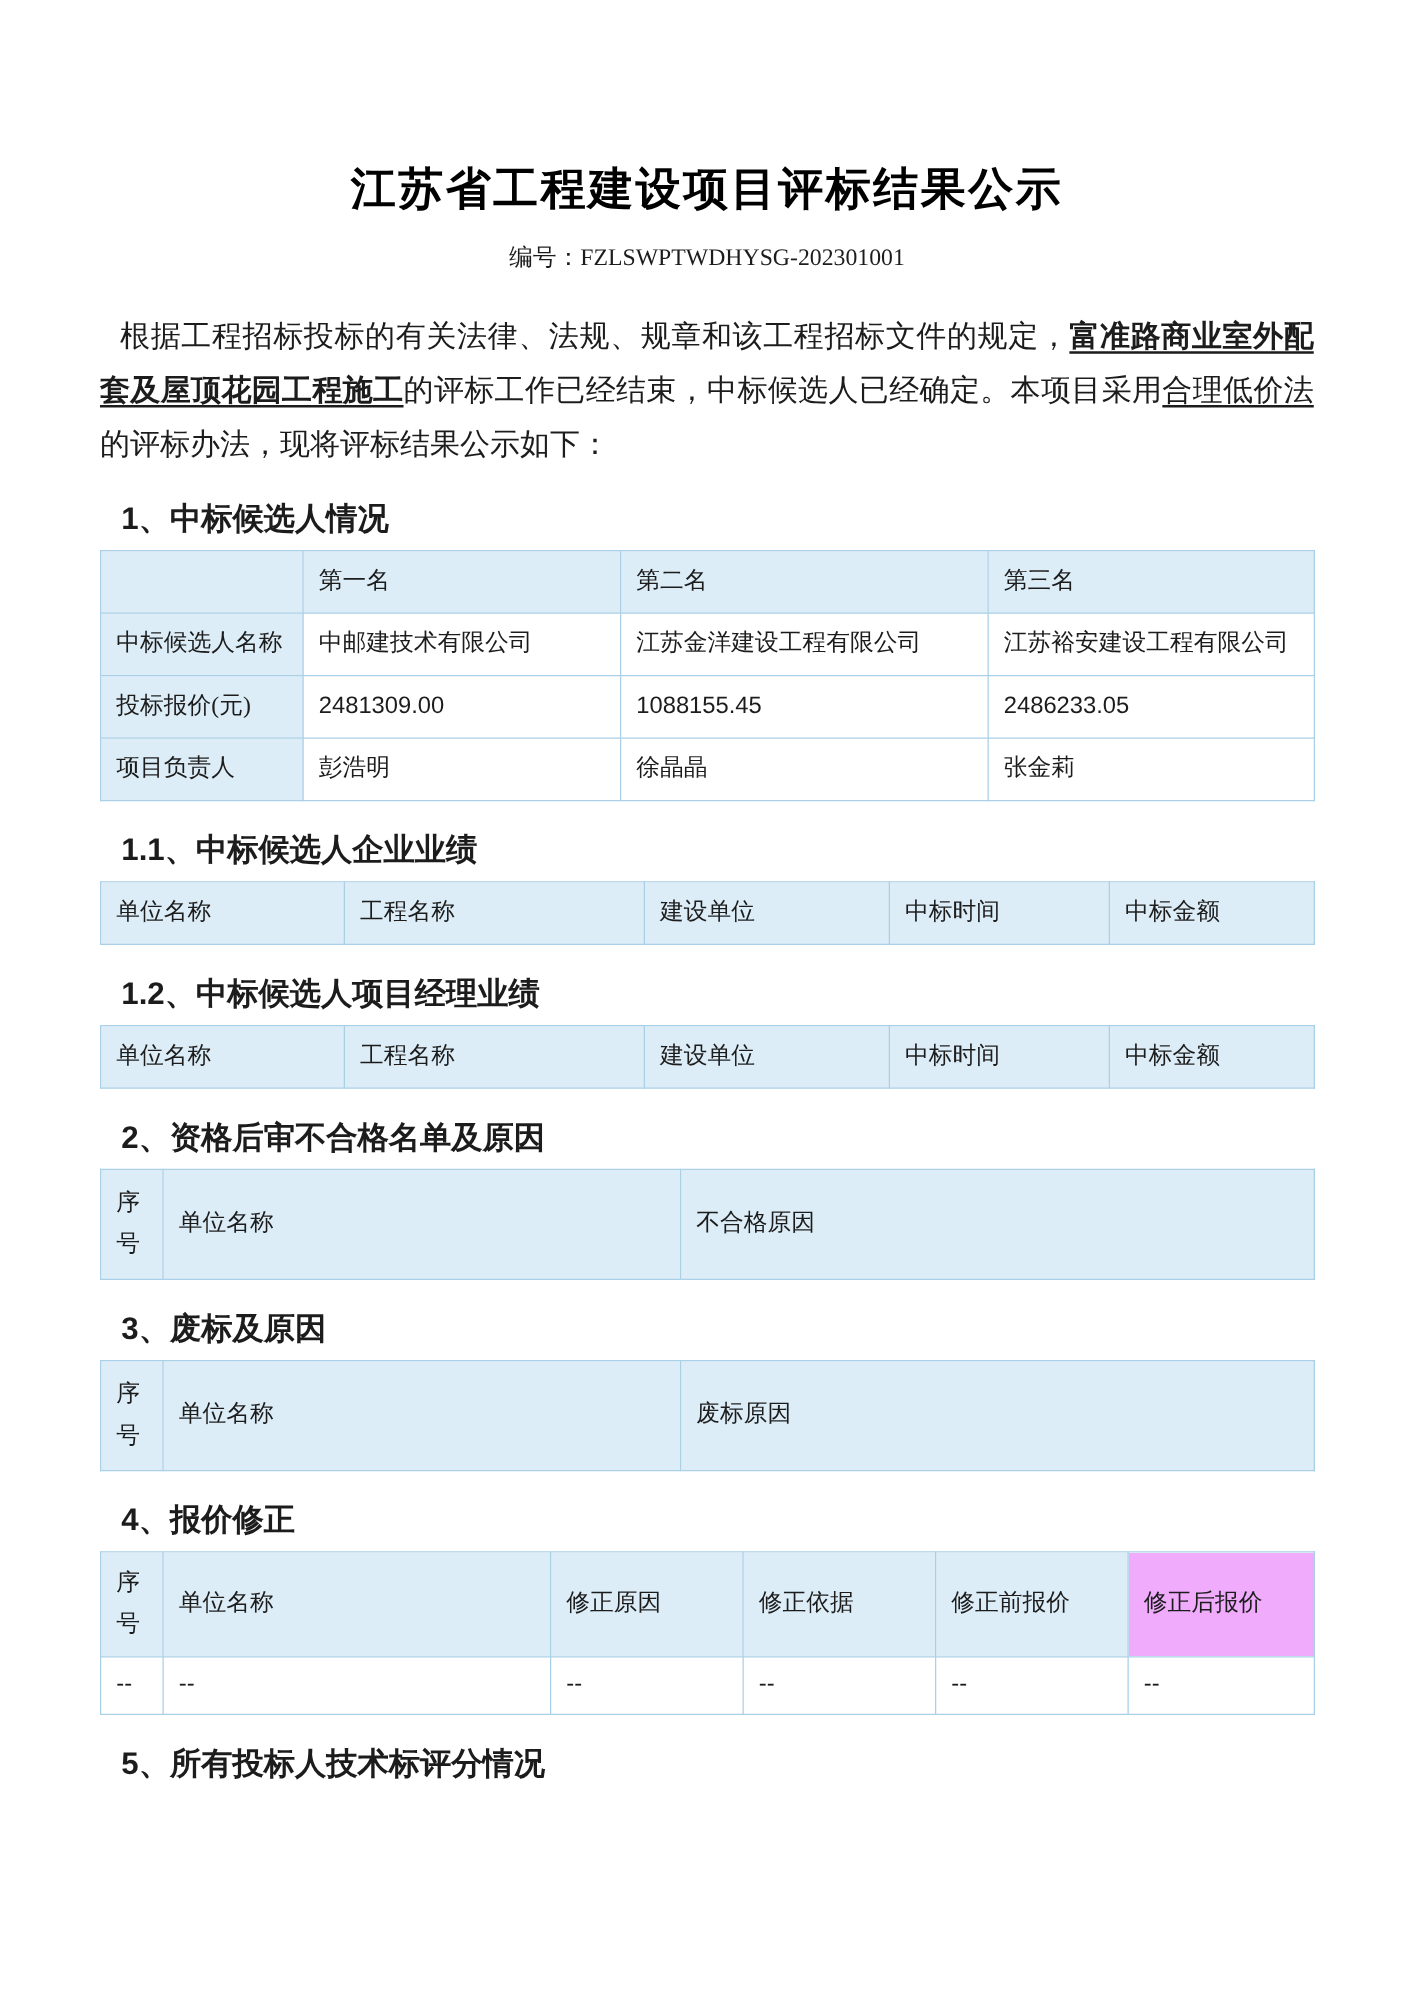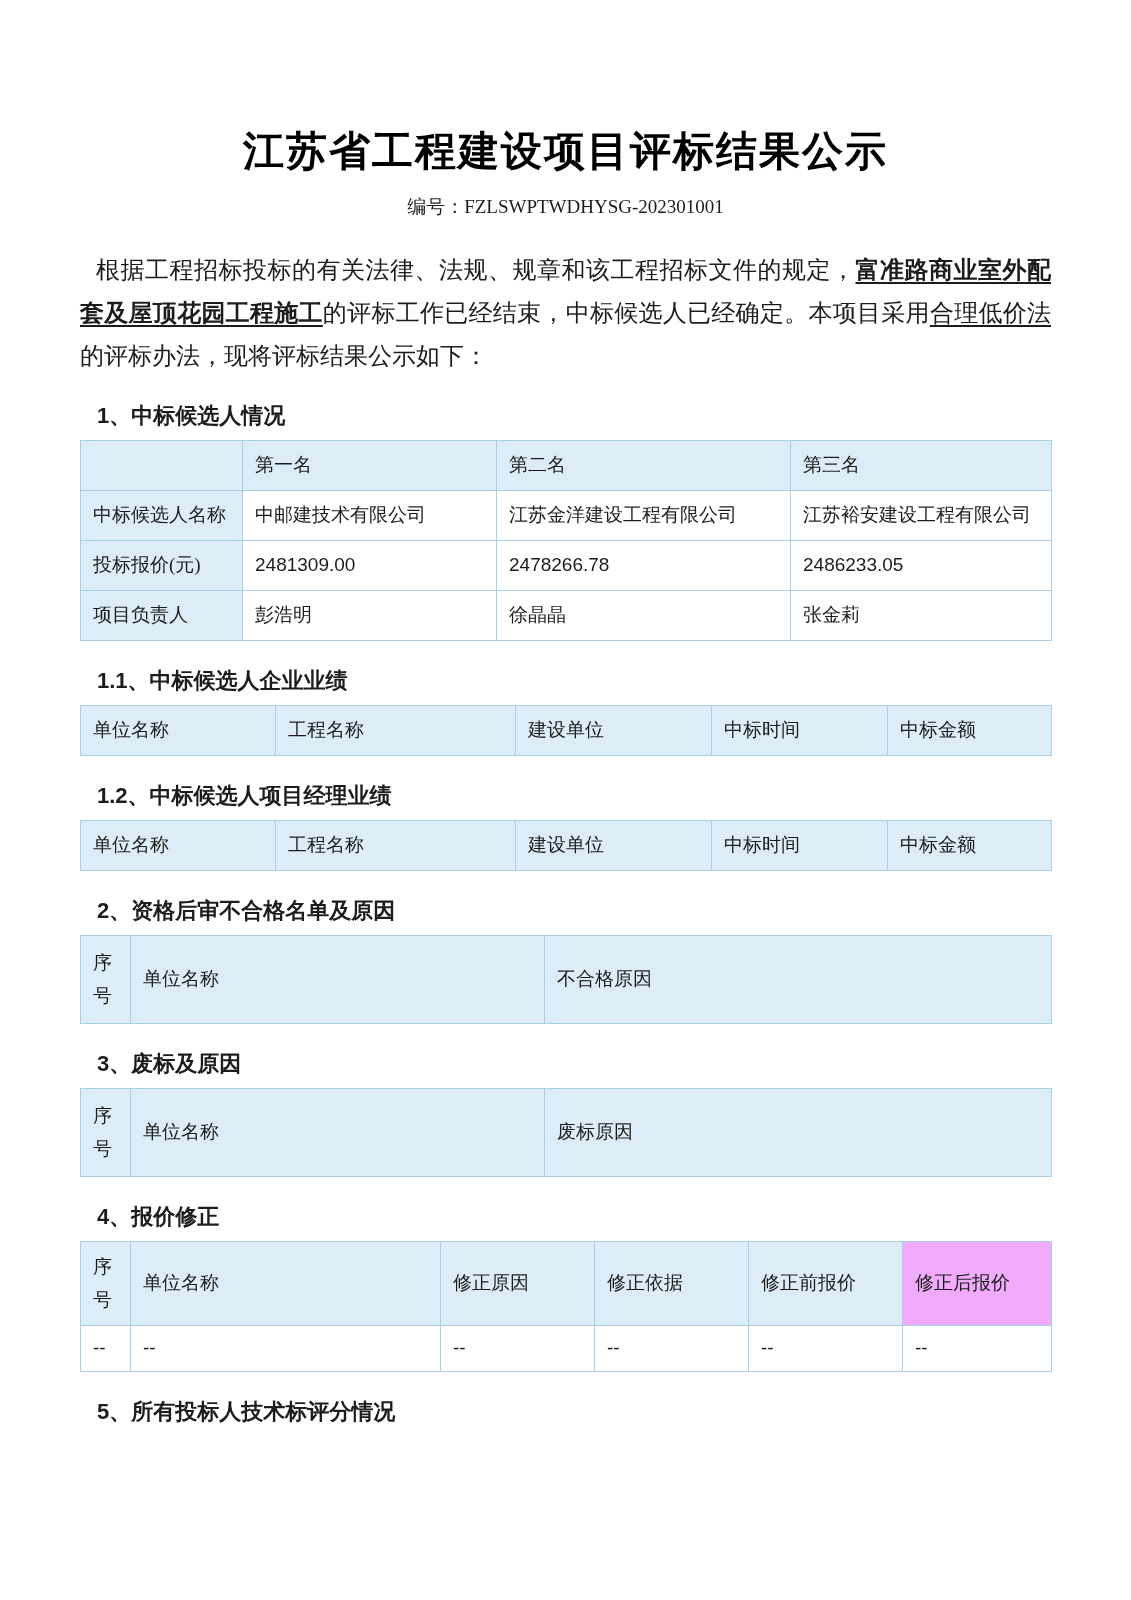--- a/index.html
+++ b/index.html
@@ -12,21 +12,21 @@
   }
   .page {
     width: 1131px;
     min-height: 1600px;
     padding: 1px 80px 40px 80px;
     background: #ffffff;
   }
   .doc-title {
     margin-top: 126px;
     text-align: center;
-    font-size: 41px;
+    font-size: 36px;
     font-weight: bold;
     letter-spacing: 2px;
     line-height: 48px;
     color: #000000;
   }
   .doc-number {
     margin-top: 17px;
     text-align: center;
     font-size: 19px;
     line-height: 29px;
@@ -35,21 +35,21 @@
     margin-top: 28px;
     font-size: 24px;
     line-height: 43px;
     text-align: justify;
     text-indent: 16px;
   }
   .u  { text-decoration: underline; text-underline-offset: 4px; }
   .b  { font-weight: bold; }
   .sec-heading {
     margin: 26px 0 0 17px;
-    font-size: 22px;
+    font-size: 25px;
     line-height: 27px;
     font-weight: bold;
   }
   .sec-heading:first-of-type { margin-top: 24px; }
   .sec-num {
     font-family: "Liberation Sans", "DejaVu Sans", sans-serif;
     font-weight: 700;
   }
   table.tbl {
     width: 971px;
@@ -106,21 +106,21 @@
     </tr>
     <tr>
       <th class="hd">中标候选人名称</th>
       <td>中邮建技术有限公司</td>
       <td>江苏金洋建设工程有限公司</td>
       <td>江苏裕安建设工程有限公司</td>
     </tr>
     <tr>
       <th class="hd">投标报价(元)</th>
       <td class="num">2481309.00</td>
-      <td class="num">2478266.78</td>
+      <td class="num">1088155.45</td>
       <td class="num">2486233.05</td>
     </tr>
     <tr>
       <th class="hd">项目负责人</th>
       <td>彭浩明</td>
       <td>徐晶晶</td>
       <td>张金莉</td>
     </tr>
   </tbody>
     </table>

